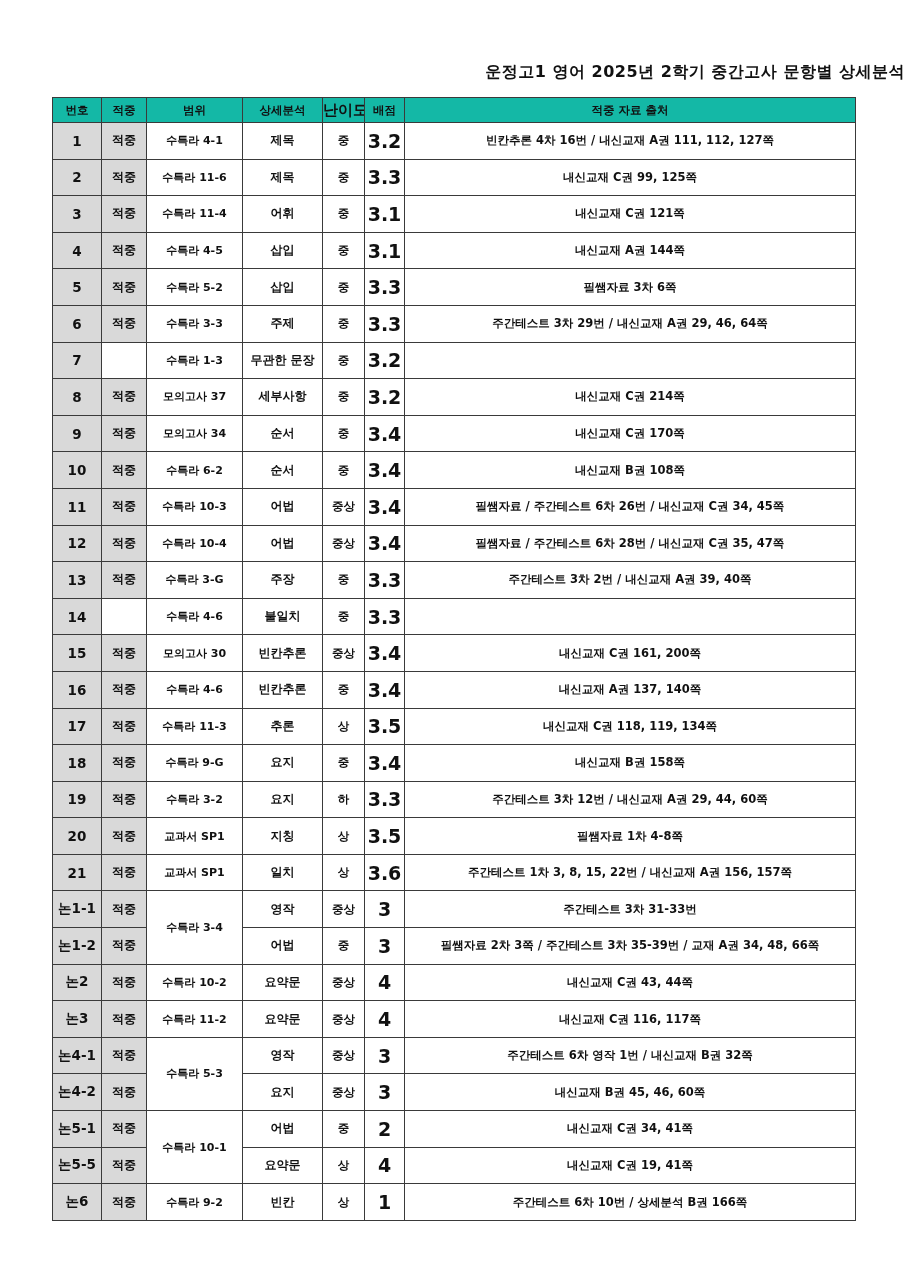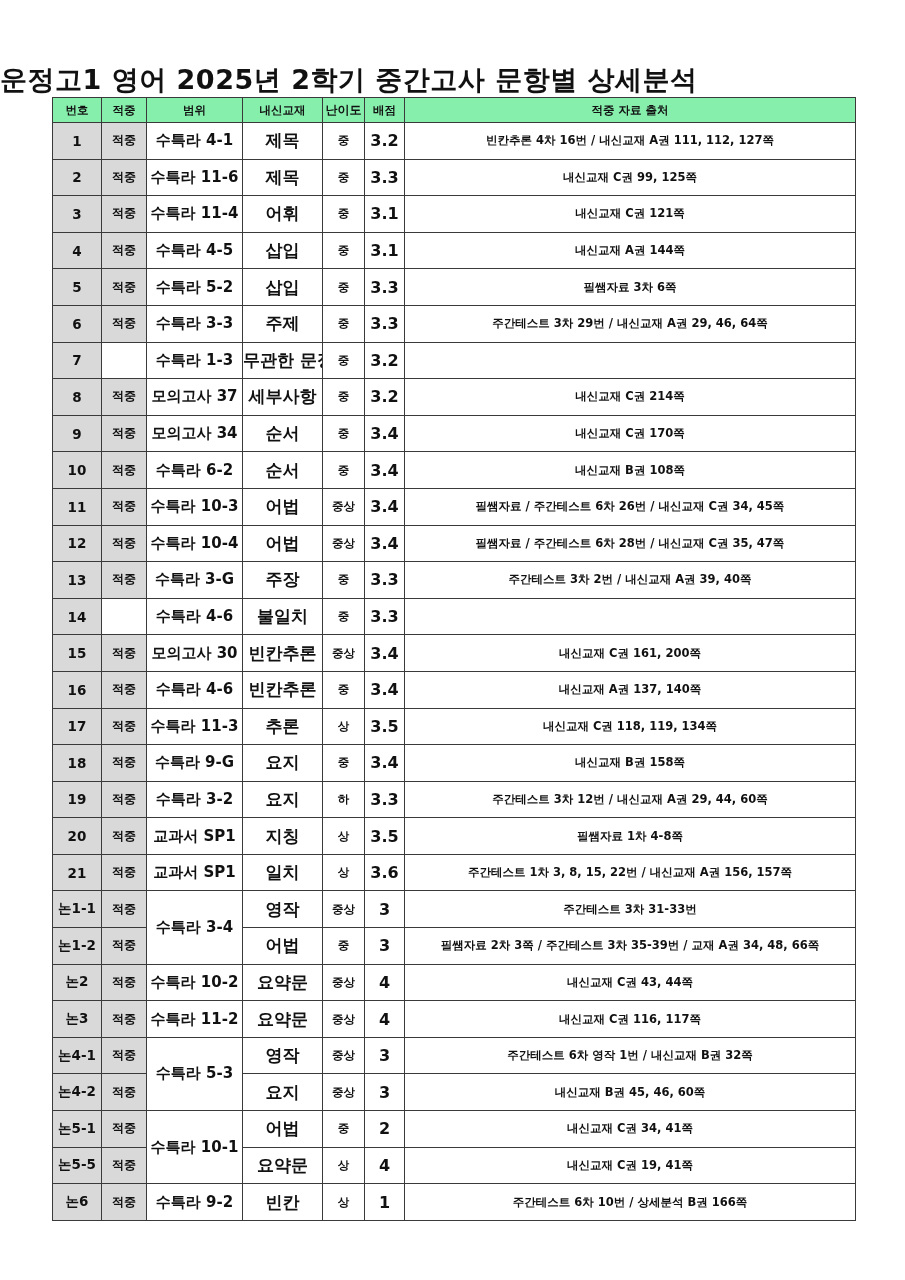--- a/index.html
+++ b/index.html
@@ -1,39 +1,39 @@
 <!DOCTYPE html>
 <html><head>
   <meta charset="utf-8">
   <style>
     html, body { margin: 0; padding: 0; background: #ffffff; }
     body { width: 905px; height: 1280px; position: relative; font-family: "DejaVu Sans", sans-serif; color: #111; }
     .title {
-      position: absolute; left: 0; top: 62px; width: 905px; text-align: left;
-      font-size: 27px; font-weight: bold; letter-spacing: 0.5px; color: #111;
+      position: absolute; left: 0; top: 62px; width: 905px; text-align: right;
+      font-size: 16px; font-weight: bold; letter-spacing: 0.5px; color: #111;
     }
     table {
       position: absolute; left: 52px; top: 97px;
       border-collapse: collapse; table-layout: fixed; width: 803px;
       font-size: 12.5px; font-weight: bold;
     }
     th, td {
       border: 1px solid #3a3a3a; text-align: center; vertical-align: middle;
       padding: 0; overflow: hidden; white-space: nowrap;
     }
-    thead th { background: #86efac; height: 24px; font-size: 11.5px; }
-    thead th.small { font-size: 12px; }
+    thead th { background: #14b8a6; height: 24px; font-size: 11.5px; }
+    thead th.small { font-size: 15px; }
     tbody td { height: 35.6px; background: #ffffff; }
     td.num { background: #d9d9d9; font-size: 13.5px; }
     td.hit { font-size: 12px; }
     td.hit.filled { background: #d9d9d9; }
-    td.range { font-size: 15px; }
-    td.type { font-size: 17px; }
+    td.range { font-size: 11px; }
+    td.type { font-size: 12px; }
     td.diff { font-size: 11.5px; }
-    td.score { font-size: 16px; font-weight: bold; }
+    td.score { font-size: 19px; font-weight: bold; }
     td.src { font-size: 11.5px; }
   </style>
 </head>
 <body>
 
 <div class="title">운정고1 영어 2025년 2학기 중간고사 문항별 상세분석</div>
 
 <table>
   <colgroup>
     <col style="width:49px">
@@ -42,21 +42,21 @@
     <col style="width:80px">
     <col style="width:42px">
     <col style="width:40px">
     <col style="width:451px">
   </colgroup>
   <thead>
     <tr>
       <th>번호</th>
       <th>적중</th>
       <th>범위</th>
-      <th>내신교재</th>
+      <th>상세분석</th>
       <th class="small">난이도</th>
       <th>배점</th>
       <th>적중 자료 출처</th>
     </tr>
   </thead>
   <tbody id="table-body">
       <tr>
         <td class="num">1</td>
         <td class="hit filled">적중</td>
         <td class="range">수특라 4-1</td>

